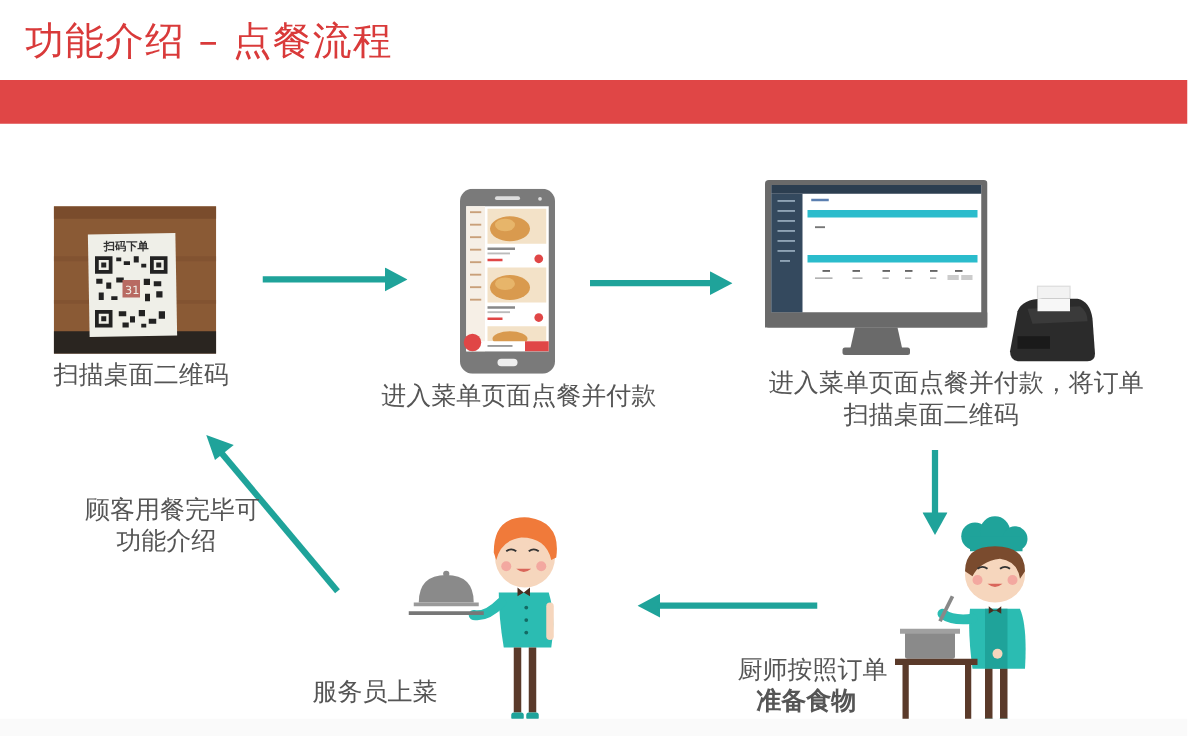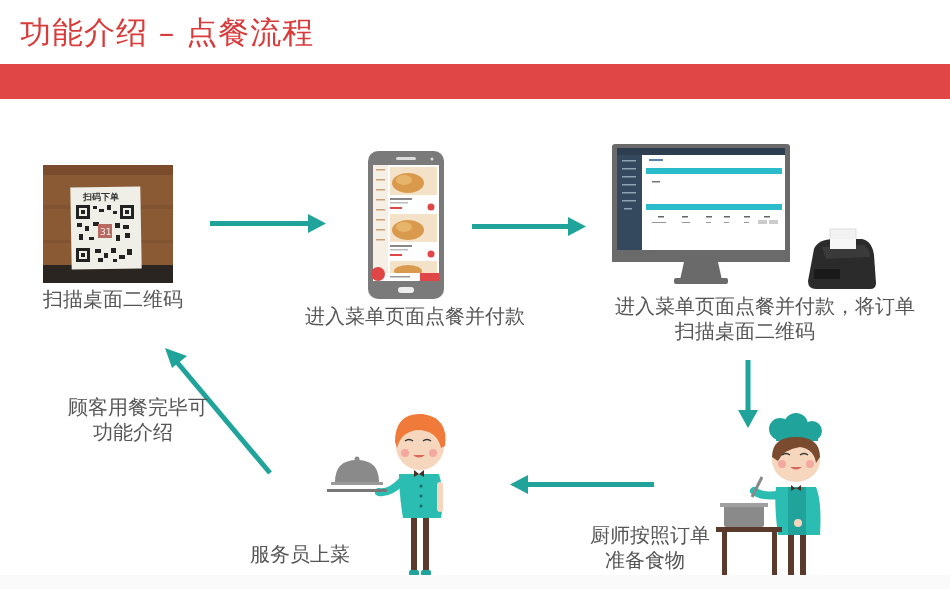--- a/index.html
+++ b/index.html
@@ -209,21 +209,21 @@
       <rect x="92" y="170" width="10" height="6" rx="2" fill="#1fa39a"></rect>
 
     <rect x="18" y="100" width="40" height="22" rx="2" fill="#8a8a8a"></rect>
     <rect x="14" y="98" width="48" height="4" fill="#a0a0a0"></rect>
     <rect x="10" y="122" width="66" height="5" fill="#5a3a2a"></rect>
     <rect x="16" y="127" width="5" height="48" fill="#5a3a2a"></rect>
       <rect x="66" y="127" width="5" height="48" fill="#5a3a2a"></rect>
   </svg>
 </div>
 <div class="label" style="left:590px;top:522px;width:110px;">厨师按照订单</div>
-<div class="label" style="left:590px;top:547px;width:110px;">准备食物</div>
+<div class="label" style="left:590px;top:547px;width:110px;font-weight:bold;">准备食物</div>
 
 <div class="abs" style="left:510px;top:462px;">
   <svg width="144" height="20">
       <polygon points="0,9.5 18,0 18,19" fill="#1fa39a"></polygon>
       <rect x="16" y="7" width="128" height="5" fill="#1fa39a"></rect>
     </svg>
 </div>
 
 <div class="abs" style="left:325px;top:395px;width:130px;height:178px;">
   <svg width="130" height="178" viewBox="0 0 130 178">

